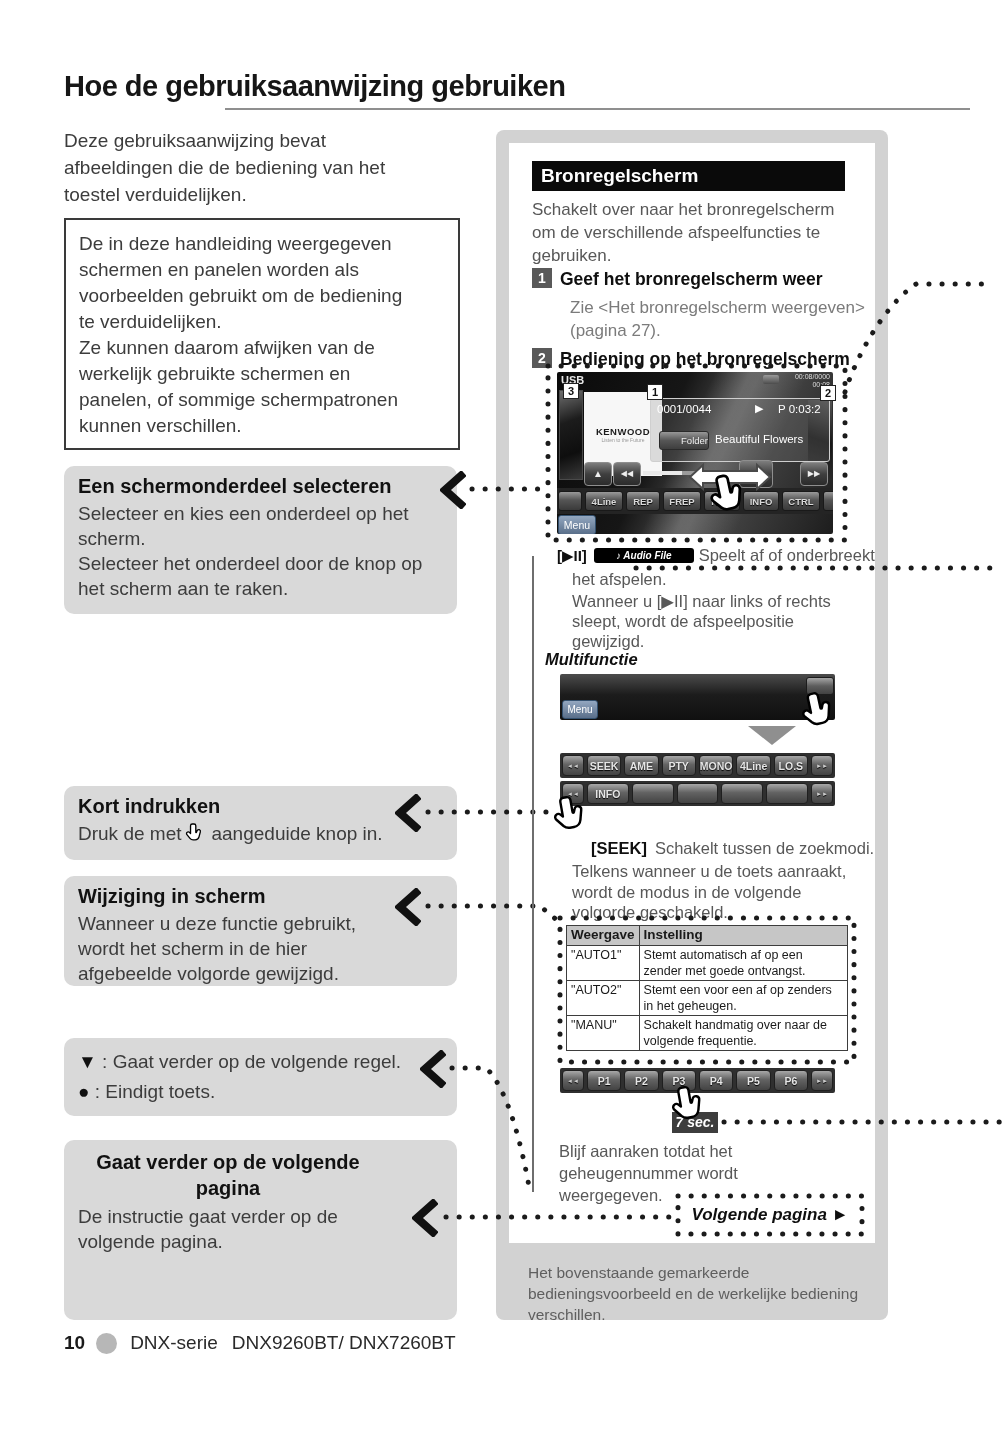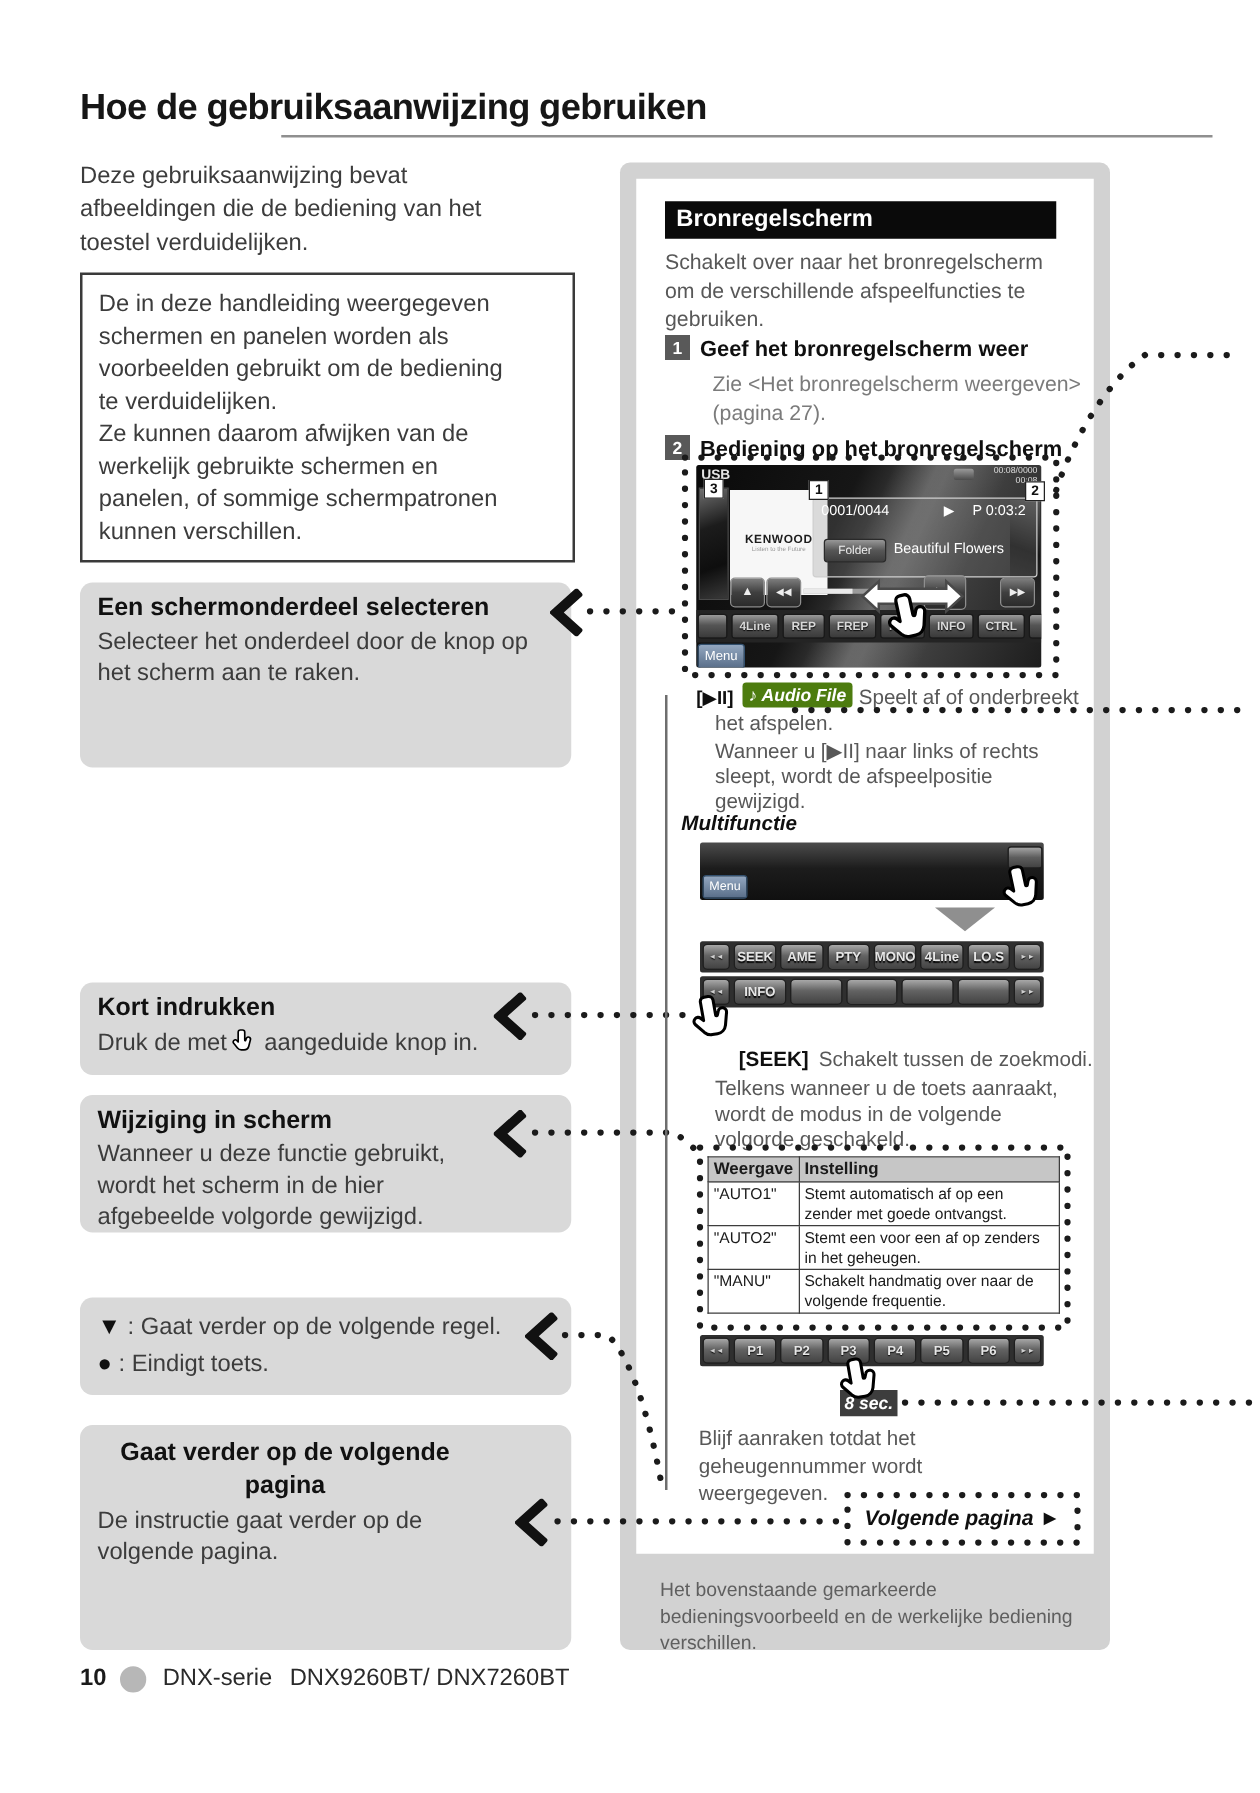--- a/index.html
+++ b/index.html
@@ -44,36 +44,36 @@
   .callout{width:14px;height:14px;background:#fff;border:1px solid #222;color:#111;font-size:11px;font-weight:bold;text-align:center;line-height:14px;}
   .lstrip{left:2px;top:18px;width:22px;height:88px;background:linear-gradient(160deg,#6e6e6e 0%,#1c1c1c 35%,#0e0e0e 70%,#3a3a3a 100%);border:1px solid #4a4a4a;}
   .album{left:27px;top:20px;width:78px;height:84px;background:#f7f7f7;text-align:center;}
   .album .br{margin-top:34px;font-size:9.5px;font-weight:bold;letter-spacing:.5px;color:#1c1c1c;}
   .album .tg{font-size:5px;color:#999;}
   .rstrip{left:251px;top:28px;width:24px;height:80px;background:linear-gradient(200deg,#555 0%,#161616 50%,#2e2e2e 100%);}
   .infopan{left:93px;top:26px;width:178px;height:62px;border:1px solid #cfcfcf;border-radius:3px;background:rgba(130,130,130,.25);}
   .infopan .cnt{left:6px;top:4px;font-size:11.5px;color:#fff;}
   .infopan .ply{left:104px;top:3px;font-size:11px;color:#fff;}
   .infopan .tm{left:127px;top:4px;font-size:11.5px;color:#fff;}
-  .fold{left:8px;top:32px;width:48px;height:17px;background:linear-gradient(#989898,#565656 50%,#3e3e3e);border:1px solid #2a2a2a;border-radius:3px;color:#eee;font-size:9.5px;text-align:center;line-height:17px;}
+  .fold{left:8px;top:32px;width:48px;height:17px;background:linear-gradient(#989898,#565656 50%,#3e3e3e);border:1px solid #2a2a2a;border-radius:3px;color:#eee;font-size:9.5px;text-align:right;line-height:17px;}
   .song{left:64px;top:34px;font-size:11.5px;color:#fff;}
   .tbtn{background:linear-gradient(#7d7d7d,#3f3f3f 50%,#2b2b2b);border:1px solid #8e8e8e;border-radius:4px;color:#eee;text-align:center;}
   .b-eject{left:27px;top:90px;width:26px;height:22px;font-size:10px;line-height:22px;}
   .b-prev{left:56px;top:90px;width:26px;height:22px;font-size:8px;line-height:22px;}
   .prog{left:86px;top:99px;width:92px;height:4px;background:#9b9b9b;}
   .prog i{display:block;width:42%;height:100%;background:#eaeaea;}
   .b-play{left:182px;top:88px;width:32px;height:26px;font-size:11px;line-height:26px;}
   .b-next{left:243px;top:90px;width:26px;height:22px;font-size:8px;line-height:22px;}
   .fnstrip{left:0;top:116px;width:276px;height:26px;background:#242424;display:flex;gap:3px;padding:3px 1px;box-sizing:border-box;}
   .fnstrip .fb{background:linear-gradient(#9a9a9a,#555 45%,#3a3a3a);border:1px solid #191919;border-radius:3px;color:#d9d9d9;font-size:9.5px;font-weight:bold;display:flex;align-items:center;justify-content:center;text-shadow:0 1px 1px #000;}
   .scr-menu{left:1px;top:143px;width:36px;height:18px;background:linear-gradient(#93a7c0,#5a6f8a);border:1px solid #33506e;border-radius:3px;color:#fff;font-size:10.5px;text-align:center;line-height:18px;}
   
   .ppline{left:557px;top:546px;font-size:16.5px;color:#585858;}
   .ppkey{font-weight:bold;color:#0f0f0f;font-size:15px;}
-  .afbadge{display:inline-block;background:#4d7c0f;border-radius:3px;color:#fff;font-size:14px;font-weight:bold;font-style:italic;padding:2px 5px;margin:0 5px 0 7px;vertical-align:2px;}
+  .afbadge{display:inline-block;background:#000000;border-radius:3px;color:#fff;font-size:10px;font-weight:bold;font-style:italic;padding:2px 22px;margin:0 5px 0 7px;vertical-align:2px;}
   .ppl2{left:572px;top:570px;font-size:16.5px;color:#585858;}
   .pprest{left:572px;top:591px;width:295px;font-size:16.5px;line-height:20px;color:#585858;}
   .mflabel{left:545px;top:650px;font-size:16.5px;font-weight:bold;font-style:italic;color:#0f0f0f;}
   .mfbar{left:560px;top:674px;width:275px;height:46px;background:linear-gradient(#4c4c4c,#1c1c1c 45%,#101010);border-radius:2px;}
   .mf-menu{left:2px;top:26px;width:34px;height:17px;background:linear-gradient(#93a7c0,#5a6f8a);border:1px solid #33506e;border-radius:3px;color:#fff;font-size:10px;text-align:center;line-height:17px;}
   .mf-sbtn{left:246px;top:3px;width:26px;height:16px;background:linear-gradient(#a5a5a5,#5d5d5d 50%,#424242);border:1px solid #1c1c1c;border-radius:3px;}
   .tri{left:748px;top:726px;width:0;height:0;border-left:24px solid transparent;border-right:24px solid transparent;border-top:19px solid #8f8f8f;}
   .btnrow{left:560px;width:275px;height:25px;background:#2f2f2f;border-radius:2px;display:flex;gap:3px;padding:2px;box-sizing:border-box;}
   .btnrow .b{flex:1;background:linear-gradient(#a8a8a8,#636363 45%,#434343);border:1px solid #1f1f1f;border-radius:4px;color:#e6e6e6;font-size:10.5px;font-weight:bold;display:flex;align-items:center;justify-content:center;text-shadow:0 1px 1px #000;}
   .btnrow .s{flex:0 0 20px;font-size:6px;color:#cfcfcf;}
@@ -109,20 +109,21 @@
   <div class="abs title-rule"></div>
   <div class="abs intro">Deze gebruiksaanwijzing bevat afbeeldingen die de bediening van het toestel verduidelijken.</div>
 
   <div class="abs note-box">
     <div class="t">De in deze handleiding weergegeven schermen en panelen worden als voorbeelden gebruikt om de bediening te verduidelijken.</div>
     <div class="t">Ze kunnen daarom afwijken van de werkelijk gebruikte schermen en panelen, of sommige schermpatronen kunnen verschillen.</div>
   </div>
 
   <div class="abs gbox g-select">
     <div class="bt">Een schermonderdeel selecteren</div>
+    <div class="bd" style="width:350px;">Selecteer en kies een onderdeel op het scherm.</div>
     <div class="bd" style="width:350px;">Selecteer het onderdeel door de knop op het scherm aan te raken.</div>
   </div>
 
   <div class="abs gbox g-short">
     <div class="bt">Kort indrukken</div>
     <div class="bd">
       <span>Druk de met</span><span class="hand-inline"><svg width="24" height="24" viewBox="0 0 34 36">
             <path d="M14 4.5c1.5 0 2.7 1.2 2.7 2.7v9.6c0 .6.8.8 1 .2l.9-2.4c.5-1.3 2-2 3.3-1.5 1.3.5 2 1.9 1.6 3.2l-2 7.6c-.7 2.6-3 4.4-5.7 4.4h-3.2c-1.8 0-3.5-.8-4.6-2.2l-4.6-5.6c-.9-1.1-.8-2.7.3-3.6 1-.9 2.6-.8 3.5.2l1.6 1.8V7.2c0-1.5 1.2-2.7 2.7-2.7z" fill="#fff" stroke="#000" stroke-width="2" stroke-linejoin="round"></path>
           </svg></span><span>aangeduide knop in.</span>
     </div>
@@ -280,21 +281,21 @@
     <div class="b">P3</div>
     <div class="b">P4</div>
     <div class="b">P5</div>
     <div class="b">P6</div>
     <div class="b s">►►</div>
   </div>
   <svg class="hand" style="left:670px;top:1082px;transform:rotate(-10deg);" width="42" height="44" viewBox="0 0 34 36">
     <path d="M14 3.5c1.6 0 2.9 1.3 2.9 2.9v10c0 .6.9.8 1.1.2l1-2.5c.5-1.4 2.1-2.1 3.5-1.6 1.4.5 2.1 2 1.7 3.4l-2.1 8c-.8 2.8-3.2 4.7-6.1 4.7h-3.4c-1.9 0-3.7-.9-4.9-2.3l-4.9-6c-1-1.2-.8-2.9.3-3.8 1.1-1 2.8-.9 3.7.2l1.7 1.9V6.4c0-1.6 1.3-2.9 2.9-2.9z" fill="#fff" stroke="#000" stroke-width="2" stroke-linejoin="round"></path>
   </svg>
 
-  <div class="abs twosec">8 sec.</div>
+  <div class="abs twosec">7 sec.</div>
   <div class="abs holdtxt">Blijf aanraken totdat het geheugennummer wordt weergegeven.</div>
   <div class="abs nextbox">Volgende pagina ►</div>
   <div class="abs pnote">Het bovenstaande gemarkeerde bedieningsvoorbeeld en de werkelijke bediening verschillen.</div>
 
   <div class="abs footer">
     <span class="pg">10</span>
     <span class="dot"></span>
     <span class="sr">DNX-serie</span>
     <span class="md">DNX9260BT/ DNX7260BT</span>
   </div>

